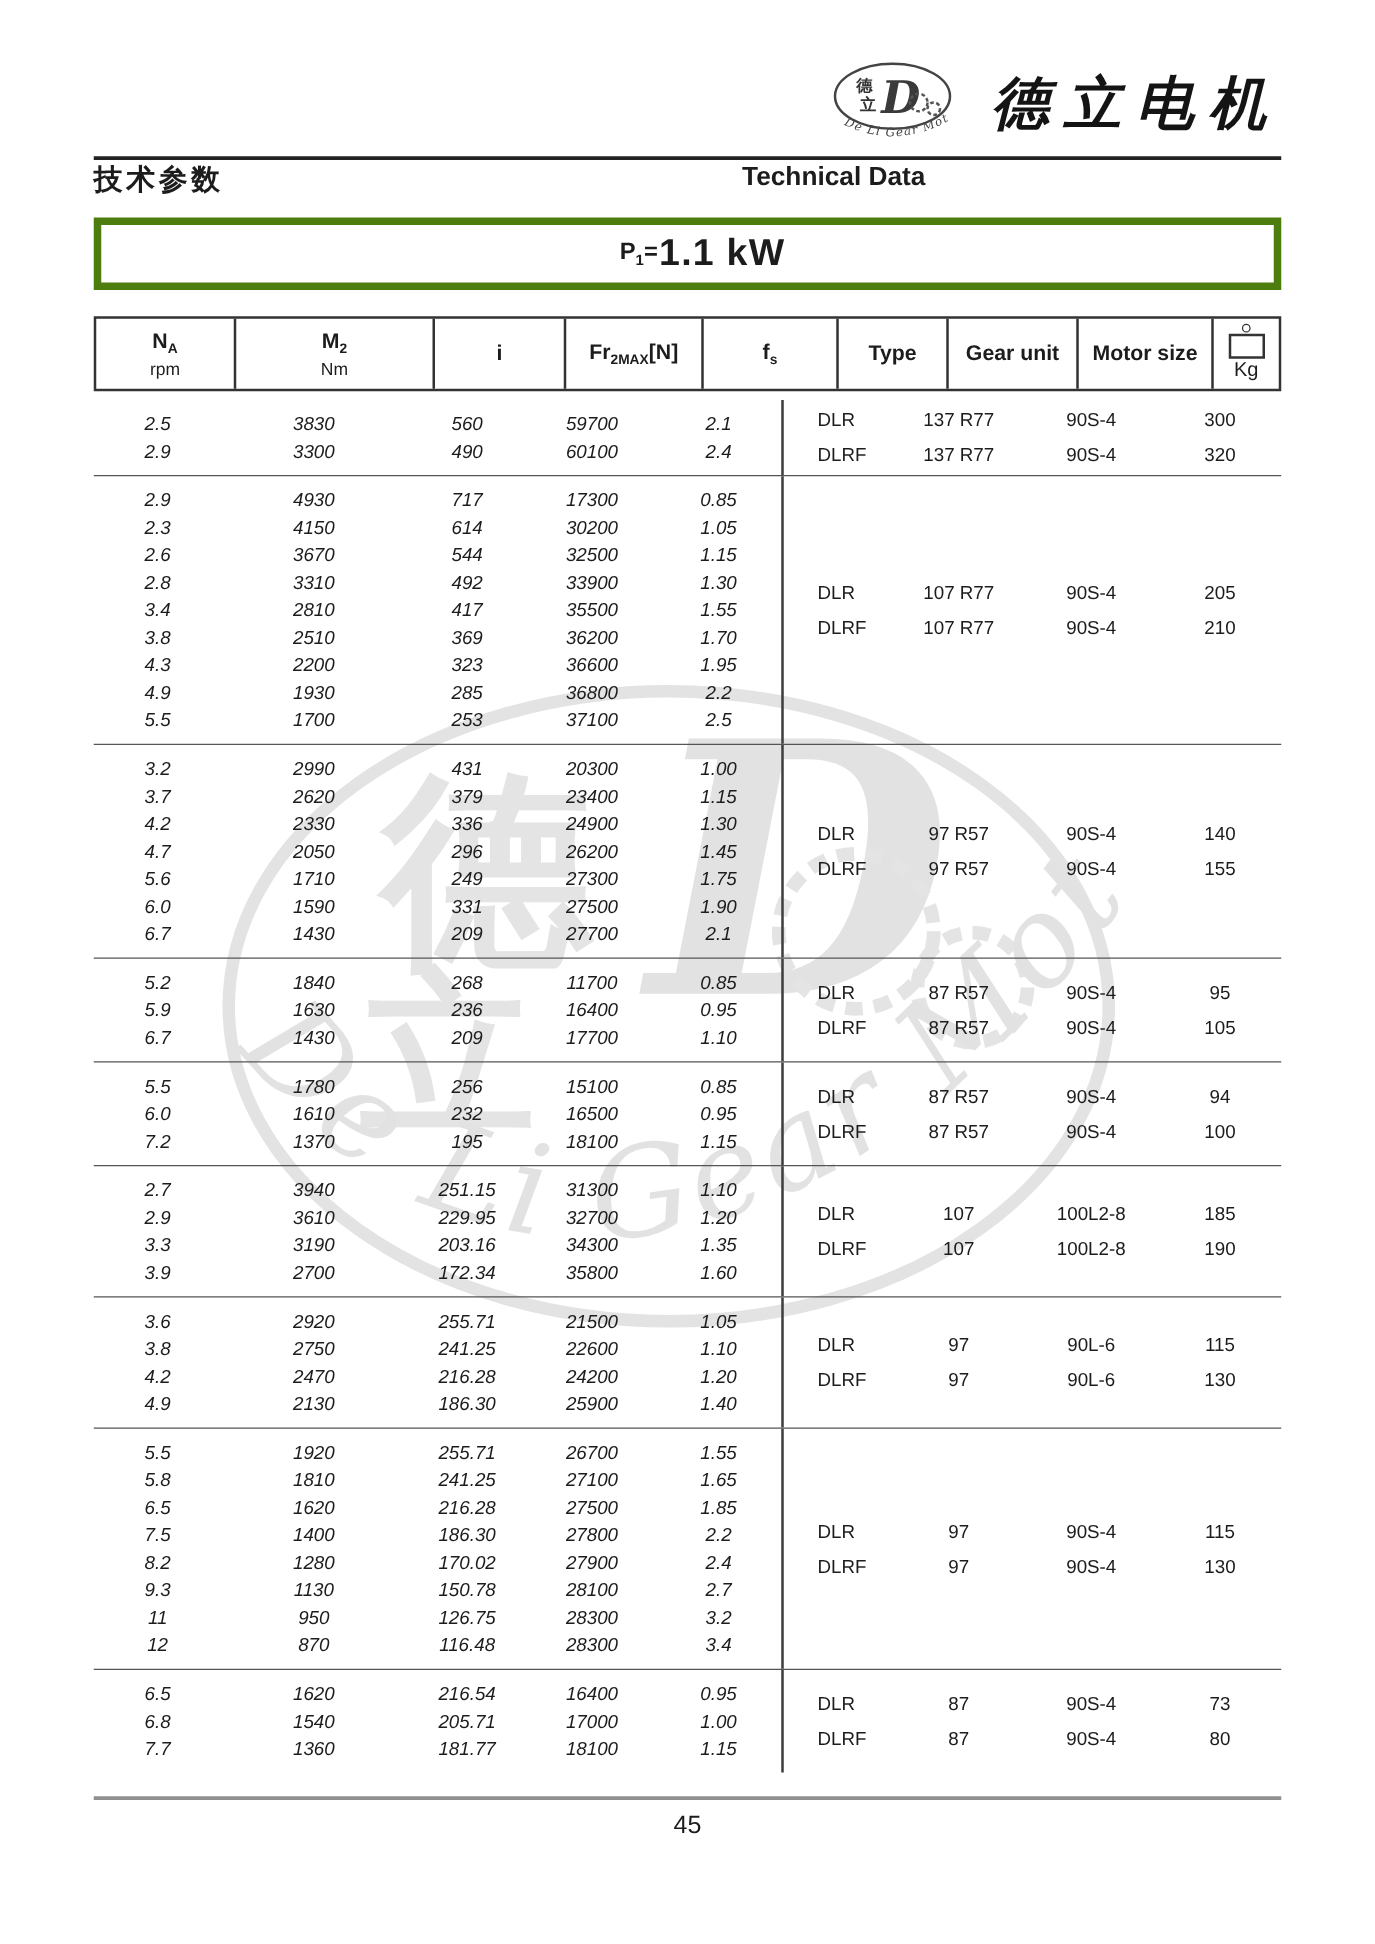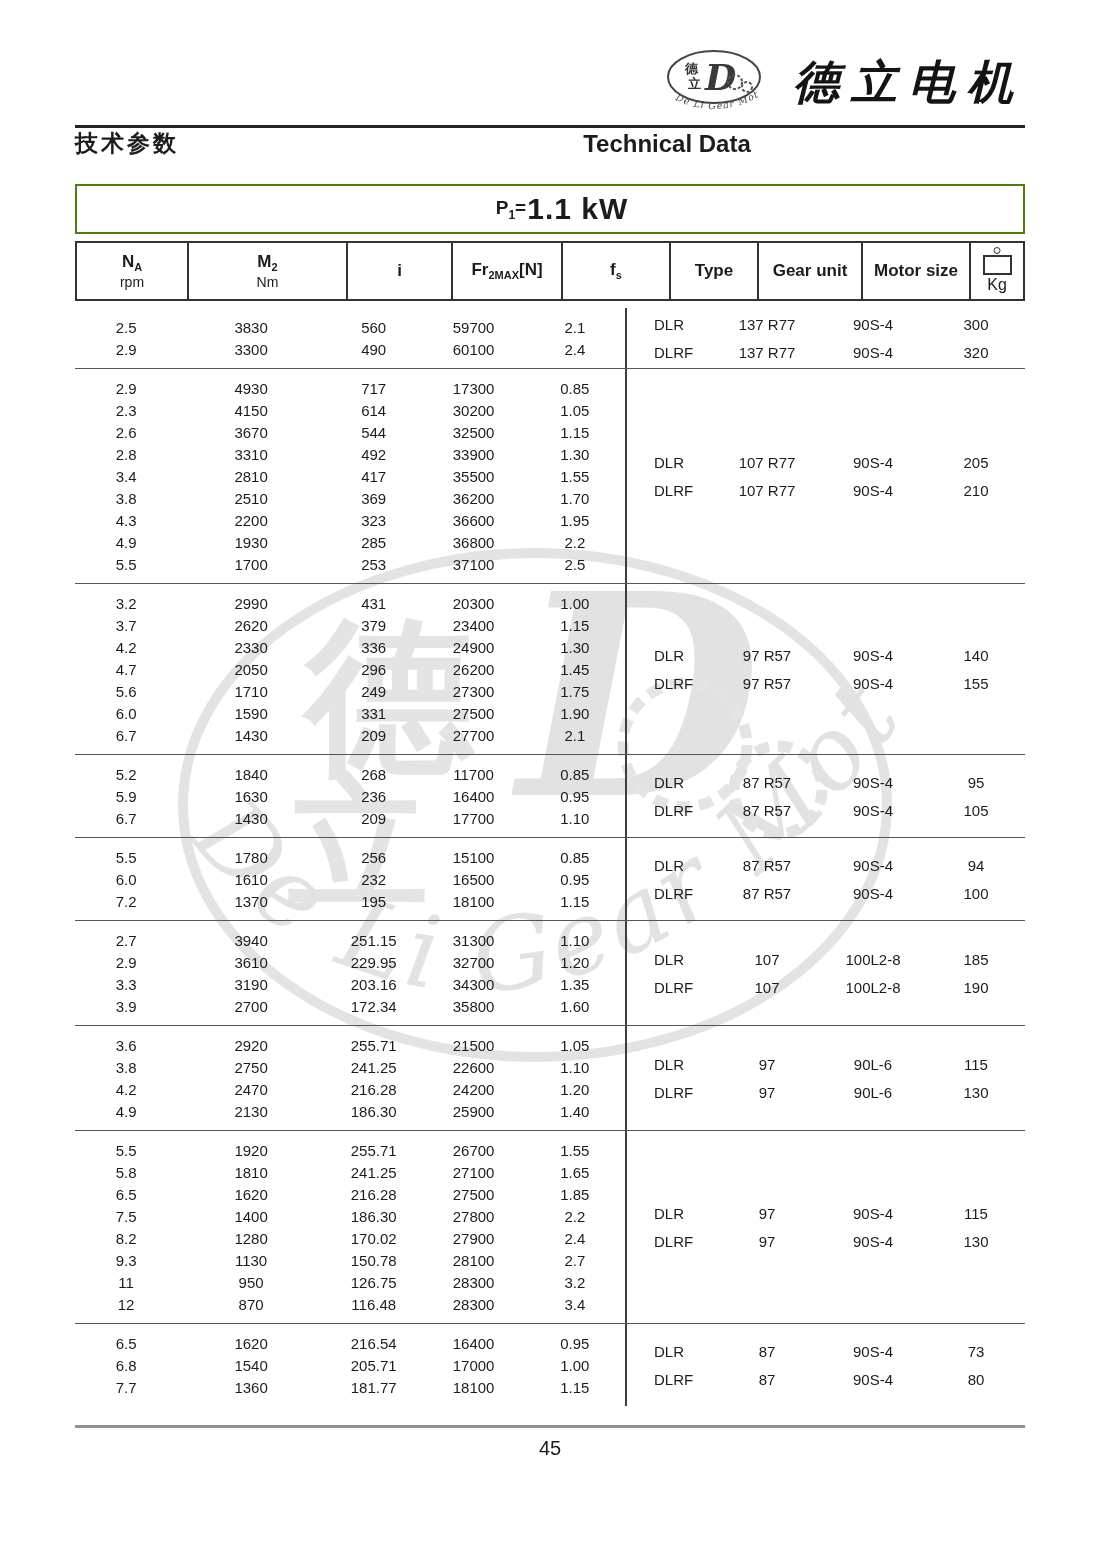--- a/index.html
+++ b/index.html
@@ -21,30 +21,30 @@
   .em-d  { fill:#3a3a3a; font-size:36px; font-weight:bold; font-style:italic; font-family:"DejaVu Serif",serif; }
   .em-gear { fill:none; stroke:#555; stroke-width:2; stroke-dasharray:3 2; }
   .em-ellipse { fill:none; stroke:#444; stroke-width:2; }
   .em-en { fill:#444; font-size:9.5px; font-style:italic; font-family:"DejaVu Serif",serif; letter-spacing:1px; }
 
   .top-rule { height:3px; background:#222; margin-top:5px; }
 
   
   .section-row { position:relative; height:34px; }
   .sec-cn { font-size:23px; font-weight:bold; letter-spacing:3px; }
-  .sec-en { position:absolute; left:592px; top:2px; transform:translateX(-50%); font-size:24px; font-weight:bold; }
-
-  
-  .power-box { border:2px solid #4d7c0f; height:46px; display:flex; align-items:center; justify-content:center; margin-top:22px;padding-left:24px; }
+  .sec-en { position:absolute; left:592px; top:2px; transform:translateX(-50%); font-size:21px; font-weight:bold; }
+
+  
+  .power-box { border:6px solid #4d7c0f; height:46px; display:flex; align-items:center; justify-content:center; margin-top:12px;padding-left:24px; }
   .p-base { font-size:19px; font-weight:bold; }
   .p-base sub { font-size:12px; }
   .p-val { font-size:30px; font-weight:bold; margin-left:1px; letter-spacing:1px; }
 
   
-  .thead { display:flex; border:2px solid #333; margin-top:7px; height:60px; box-sizing:border-box; }
+  .thead { display:flex; border:2px solid #333; margin-top:21px; height:60px; box-sizing:border-box; }
   .th { border-left:2px solid #333; display:flex; flex-direction:column; align-items:center; justify-content:center; gap:1px; box-sizing:border-box; }
   .th:first-child { border-left:none; }
   .th-main { font-size:17px; font-weight:bold; }
   .th-main sub { font-size:11px; }
   .th-unit { font-size:14px; }
   .th-kg-label { font-size:16px; }
   .weight-icon { width:25px; height:16px; border:2px solid #333; position:relative; margin-top:6px; }
   .weight-icon::before {
     content:""; position:absolute; top:-10px; left:50%; transform:translateX(-50%);
     width:5px; height:5px; border:1.5px solid #333; border-radius:50%; background:#fff;
@@ -52,21 +52,21 @@
 
   
   .c-na{width:110px}.c-m2{width:159px}.c-i{width:105px}.c-fr2max{width:110px}.c-fs{width:108px}
   .c-type{width:88px}.c-gear_unit{width:104px}.c-motor_size{width:108px}.c-kg{flex:1}
 
   
   .tbody { margin-top:7px; }
   .group { display:flex; }
   .group + .group { border-top:1px solid #555; }
   .group-left { width:552px; box-sizing:border-box; border-right:2px solid #3d3d3d; padding:8px 0; }
-  .data-row { display:flex; height:22px; align-items:center; }
+  .data-row { display:flex; height:22px; align-items:center;font-style:italic; }
   .cell { text-align:center; font-size:15px; color:#1c1c1c; box-sizing:border-box; }
   .group-right { flex:1; display:flex; flex-direction:column; justify-content:center; }
   .variant-row { display:flex; height:28px; align-items:center; }
   .variant-row .c-type { text-align:left; padding-left:27px; }
 
   
   .bottom-rule { height:3px; background:#909090; margin-top:19px; }
   .page-num { text-align:center; font-size:20px; margin-top:9px; }
 
   

